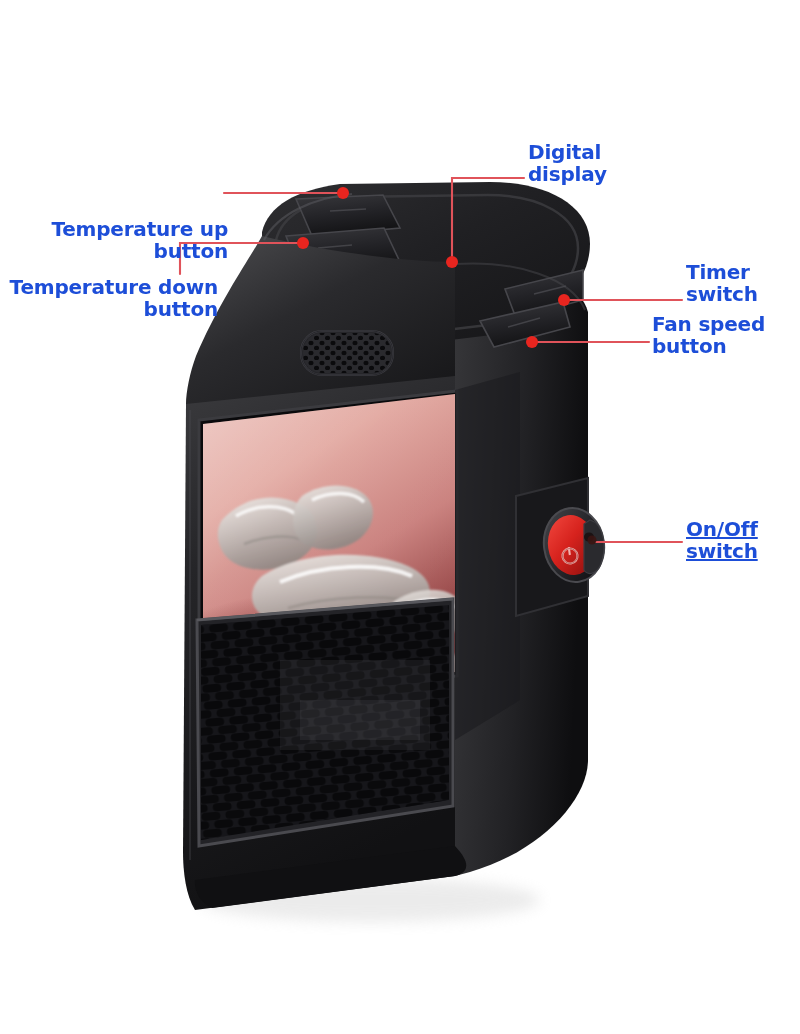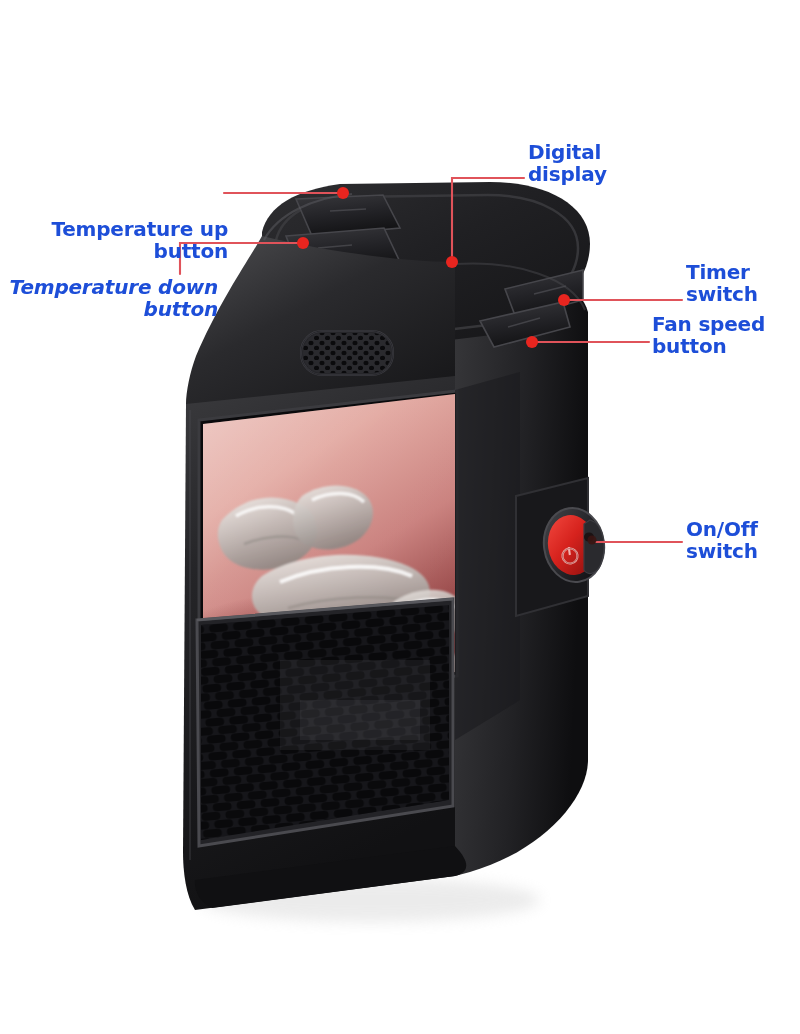--- a/index.html
+++ b/index.html
@@ -33,25 +33,25 @@
     line-height: 1.12;
     color: #1d4ed8;
     letter-spacing: -0.2px;
     white-space: pre-line;
   }
   .callout-label.right-align { text-align: right; }
   .callout-label.left-align  { text-align: left; }
 
   
   #lbl-temp-up    { left: 14px;  top: 194px; width: 214px; margin-top: 24px; }
-  #lbl-temp-down  { left: 2px;   top: 276px; width: 216px; font-style: italic; }
+  #lbl-temp-down  { left: 2px;   top: 276px; width: 216px; }
   #lbl-digital    { left: 528px; top: 141px; width: 160px; }
   #lbl-timer      { left: 686px; top: 261px; width: 112px; }
   #lbl-fan        { left: 652px; top: 313px; width: 146px; }
-  #lbl-onoff      { left: 686px; top: 518px; width: 112px; }
+  #lbl-onoff      { left: 686px; top: 518px; width: 112px; text-decoration: underline; }
 </style>
 </head>
 <body>
 
 <div id="page">
 
   <svg id="diagram-svg" viewBox="0 0 800 1034">
     <defs>
 
       <linearGradient id="gradTopFace" x1="0" y1="0" x2="1" y2="1">

